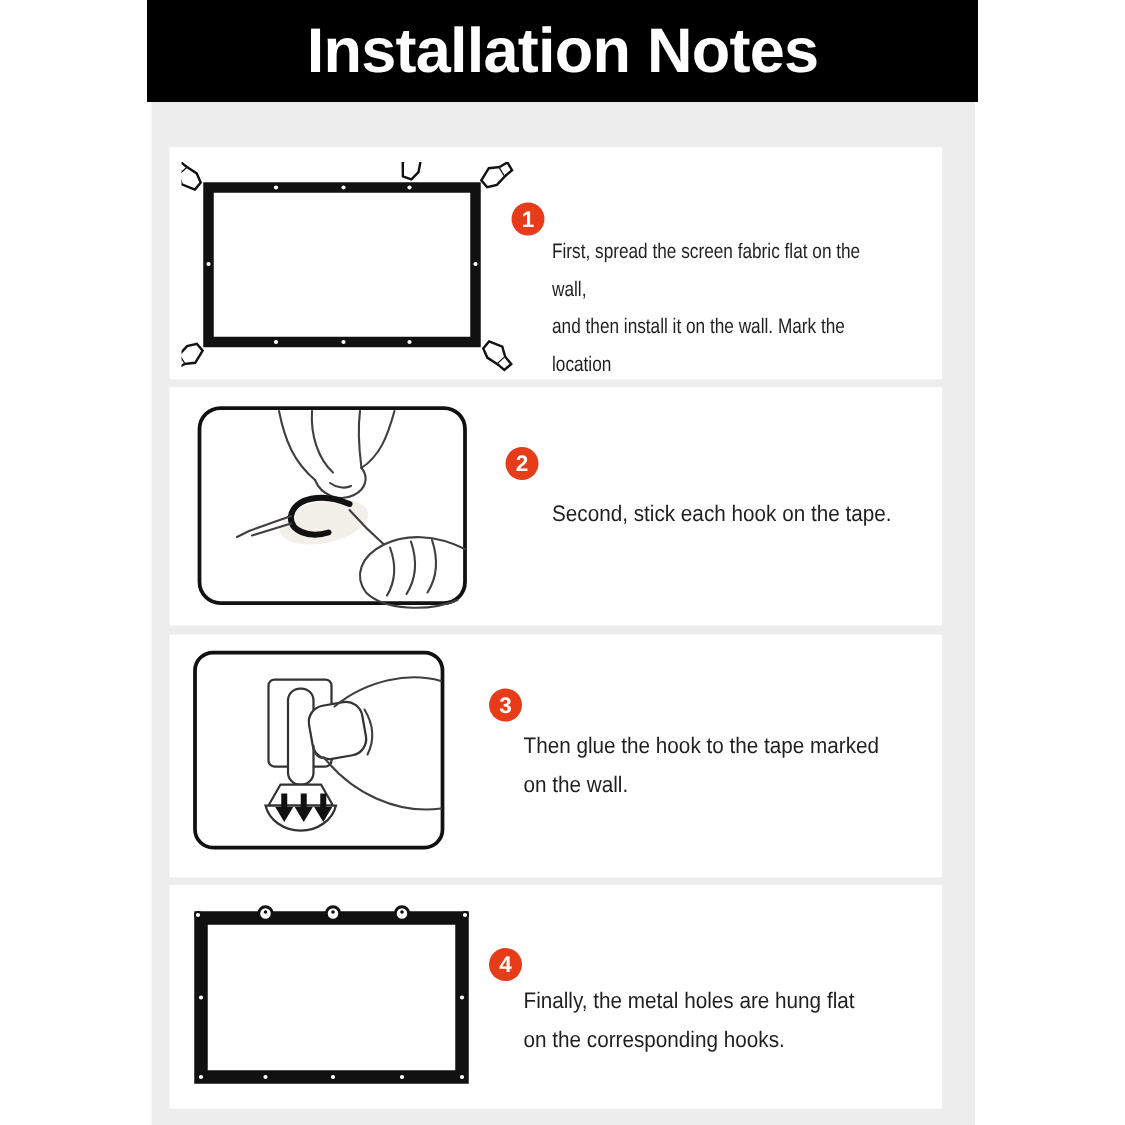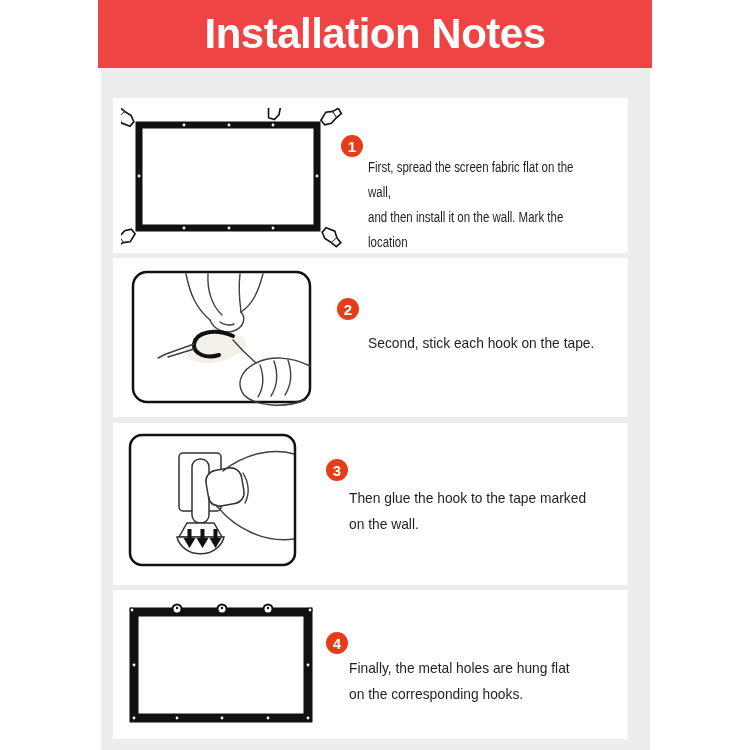--- a/index.html
+++ b/index.html
@@ -3,21 +3,21 @@
 <meta charset="utf-8">
 <style>
   html,body{margin:0;padding:0;background:#fff;}
   #page{
     position:relative;width:750px;height:750px;background:#ffffff;overflow:hidden;
     font-family:"Liberation Sans","DejaVu Sans",sans-serif;
   }
   
   #header{
     position:absolute;left:98px;top:0;width:554px;height:68px;
-    background:#ef4444;display:flex;align-items:center;justify-content:center;
+    background:#000000;display:flex;align-items:center;justify-content:center;
   }
   #header .title{
     color:#ffffff;font-size:42px;font-weight:bold;letter-spacing:-0.5px;line-height:68px;
     white-space:nowrap;
   }
   
   #column{
     position:absolute;left:101px;top:68px;width:549px;height:682px;background:#ededed;
   }
   

